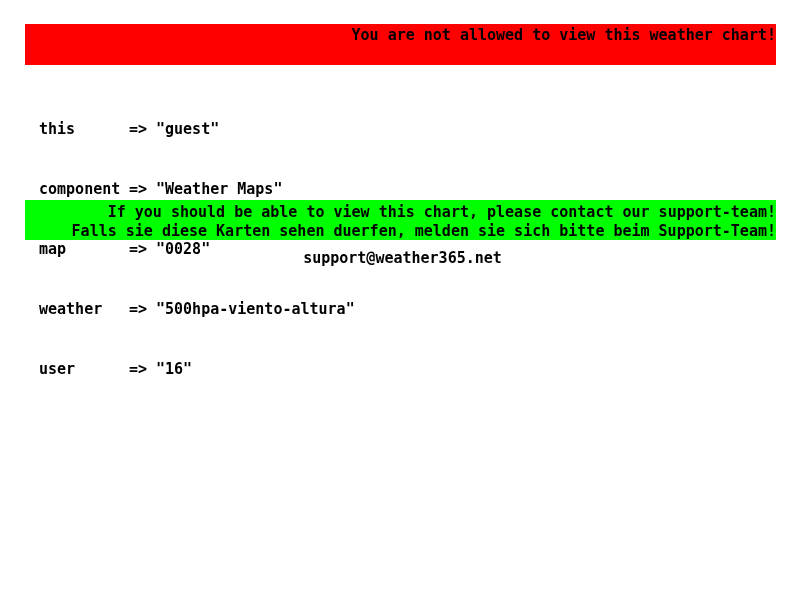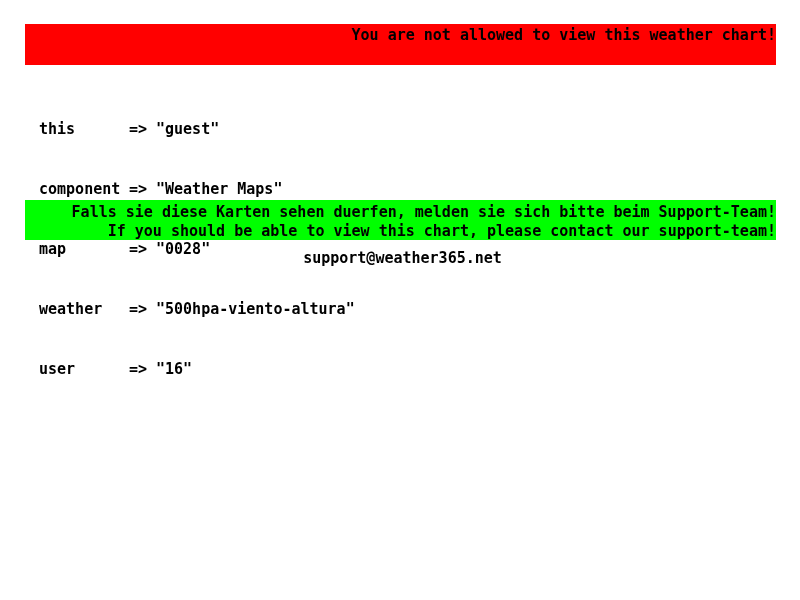--- a/index.html
+++ b/index.html
@@ -67,19 +67,19 @@
 
 <div class="details">
   <div><span class="detail-key">this</span><span class="detail-arrow">=&gt;</span><span>"guest"</span></div>
   <div><span class="detail-key">component</span><span class="detail-arrow">=&gt;</span><span>"Weather Maps"</span></div>
   <div><span class="detail-key">map</span><span class="detail-arrow">=&gt;</span><span>"0028"</span></div>
   <div><span class="detail-key">weather</span><span class="detail-arrow">=&gt;</span><span>"500hpa-viento-altura"</span></div>
   <div><span class="detail-key">user</span><span class="detail-arrow">=&gt;</span><span>"16"</span></div>
 </div>
 
 <div class="banner banner-info" style="background: rgb(0, 255, 0);">
+  <div>If you should be able to view this chart, please contact our support-team!</div>
   <div>Falls sie diese Karten sehen duerfen, melden sie sich bitte beim Support-Team!</div>
-  <div>If you should be able to view this chart, please contact our support-team!</div>
 </div>
 
 <div class="footer">
   <span>support@weather365.net</span>
 </div>
 
 </body></html>

